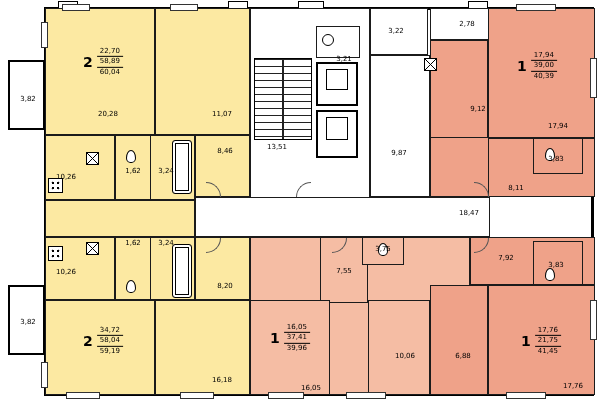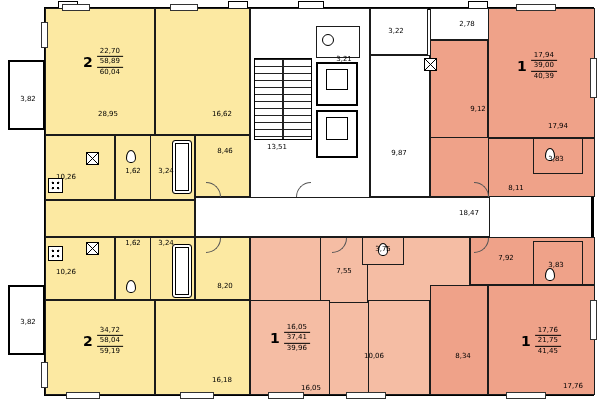--- a/index.html
+++ b/index.html
@@ -179,22 +179,22 @@
   <div class="apt" style="left:541px;top:341px;">
     <span class="n">1</span>
     <span class="areas">
       <span>17,76</span>
       <span class="mid">21,75</span>
       <span>41,45</span>
     </span>
   </div>
 
   <span class="lab" style="left:28px;top:99px;">3,82</span>
-  <span class="lab" style="left:108px;top:114px;">28,95</span>
-  <span class="lab" style="left:222px;top:114px;">16,62</span>
+  <span class="lab" style="left:108px;top:114px;">20,28</span>
+  <span class="lab" style="left:222px;top:114px;">11,07</span>
   <span class="lab" style="left:225px;top:151px;">8,46</span>
   <span class="lab" style="left:66px;top:177px;">10,26</span>
   <span class="lab" style="left:133px;top:171px;">1,62</span>
   <span class="lab" style="left:166px;top:171px;">3,24</span>
   <span class="lab" style="left:277px;top:147px;">13,51</span>
   <span class="lab" style="left:344px;top:46px;margin-top:13px;">3,21</span>
   <span class="lab" style="left:396px;top:31px;">3,22</span>
   <span class="lab" style="left:467px;top:24px;">2,78</span>
   <span class="lab" style="left:399px;top:153px;">9,87</span>
   <span class="lab" style="left:478px;top:109px;">9,12</span>
@@ -206,17 +206,17 @@
   <span class="lab" style="left:133px;top:243px;">1,62</span>
   <span class="lab" style="left:166px;top:243px;">3,24</span>
   <span class="lab" style="left:225px;top:286px;">8,20</span>
   <span class="lab" style="left:28px;top:322px;">3,82</span>
   <span class="lab" style="left:222px;top:380px;">16,18</span>
   <span class="lab" style="left:344px;top:271px;">7,55</span>
   <span class="lab" style="left:383px;top:249px;">3,75</span>
   <span class="lab" style="left:506px;top:258px;">7,92</span>
   <span class="lab" style="left:556px;top:265px;">3,83</span>
   <span class="lab" style="left:311px;top:388px;">16,05</span>
-  <span class="lab" style="left:374px;top:356px;">10,06</span>
-  <span class="lab" style="left:463px;top:356px;">8,34</span>
+  <span class="lab" style="left:405px;top:356px;">10,06</span>
+  <span class="lab" style="left:463px;top:356px;">6,88</span>
   <span class="lab" style="left:573px;top:386px;">17,76</span>
 
 </div>
 
 </body></html>

